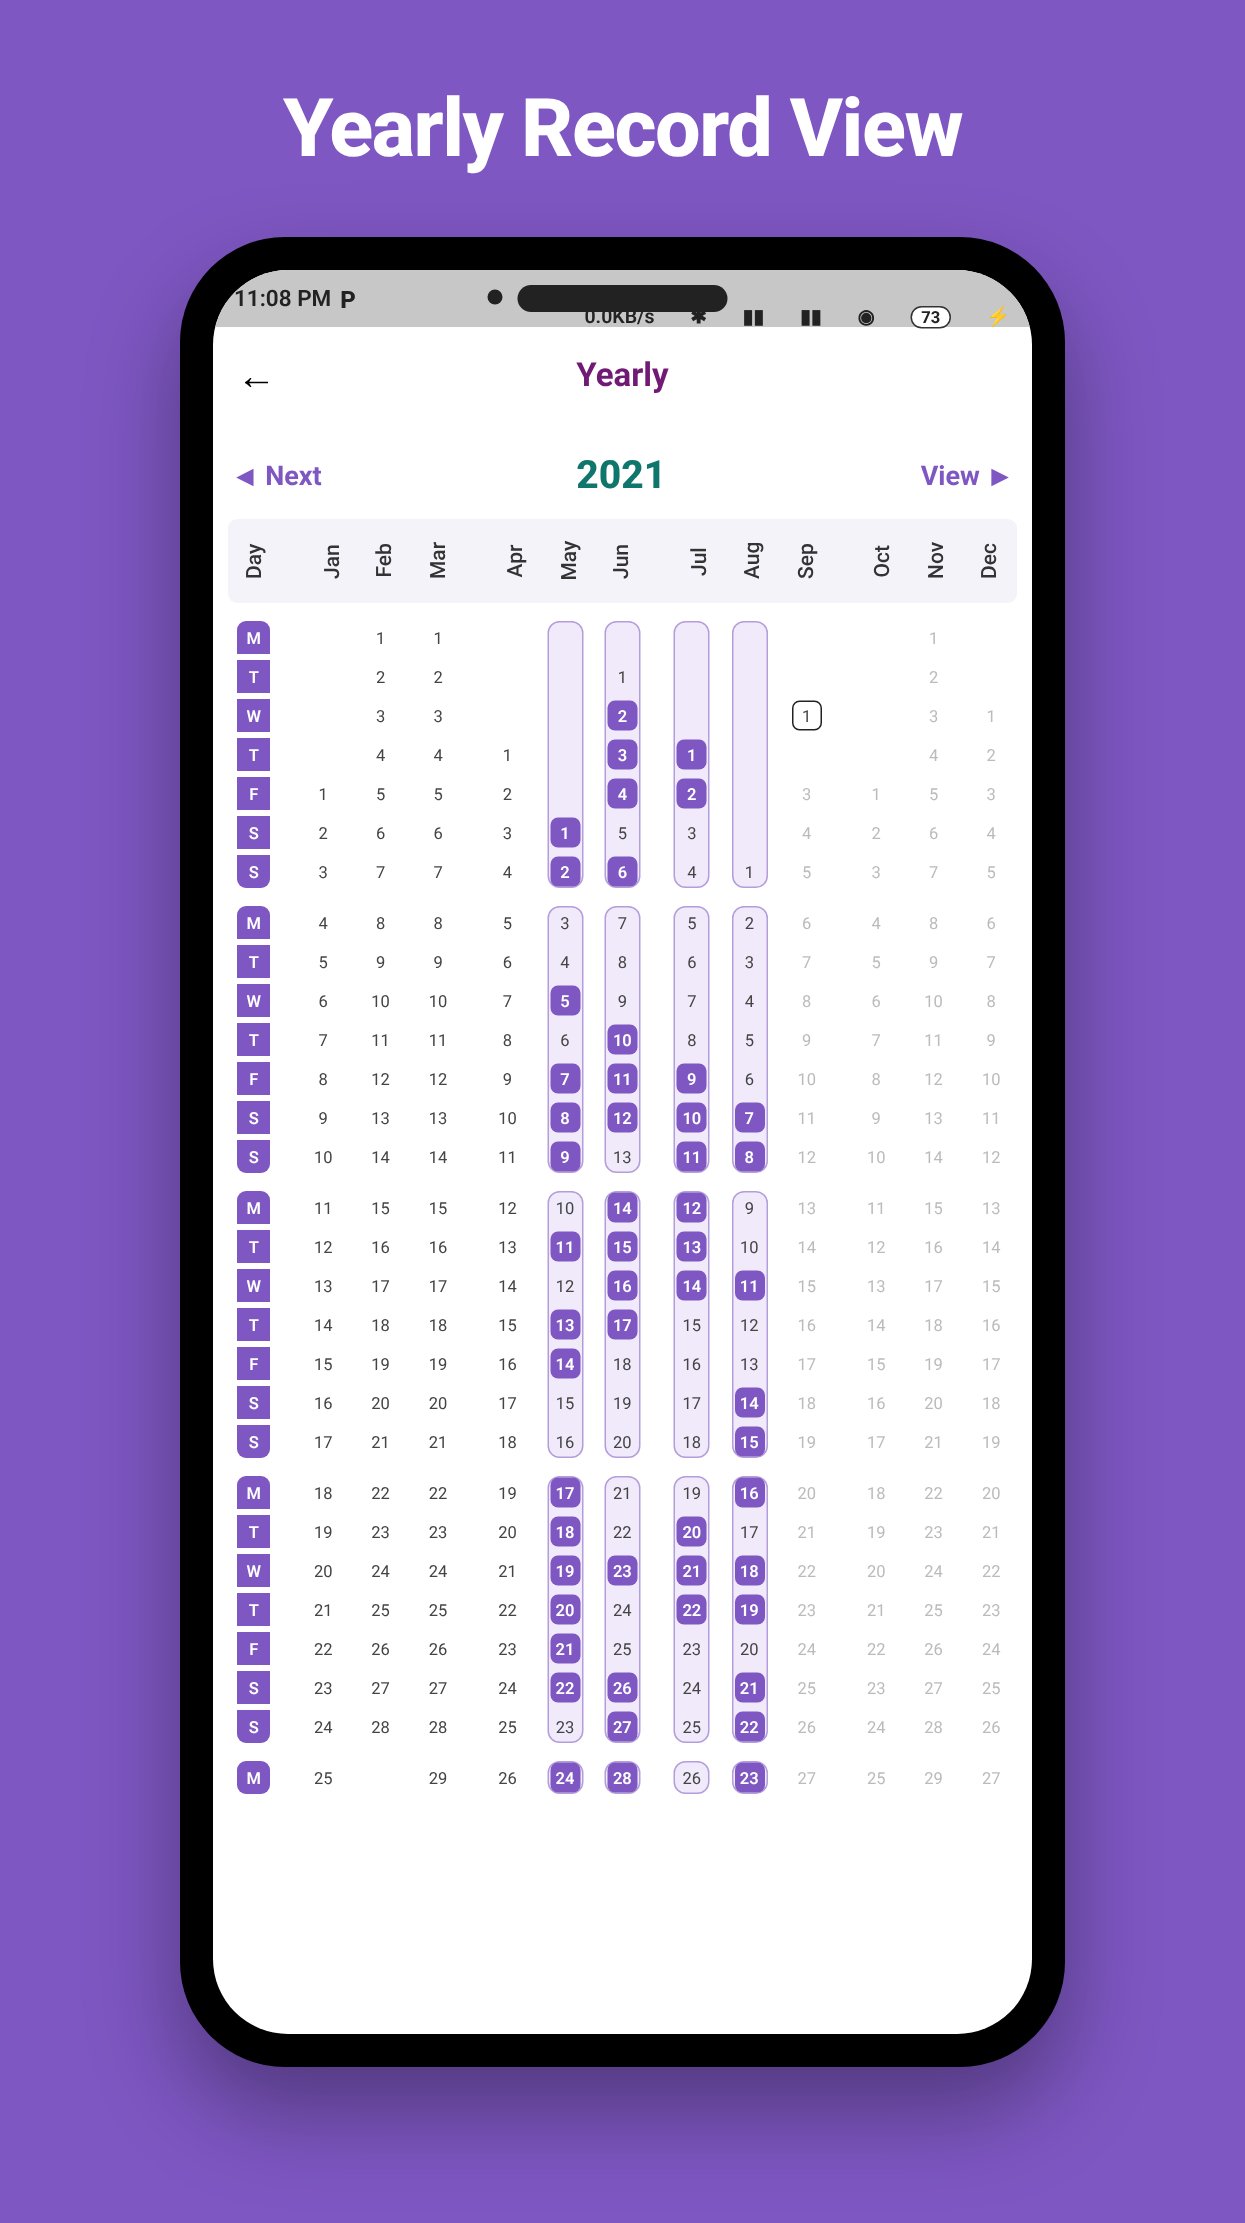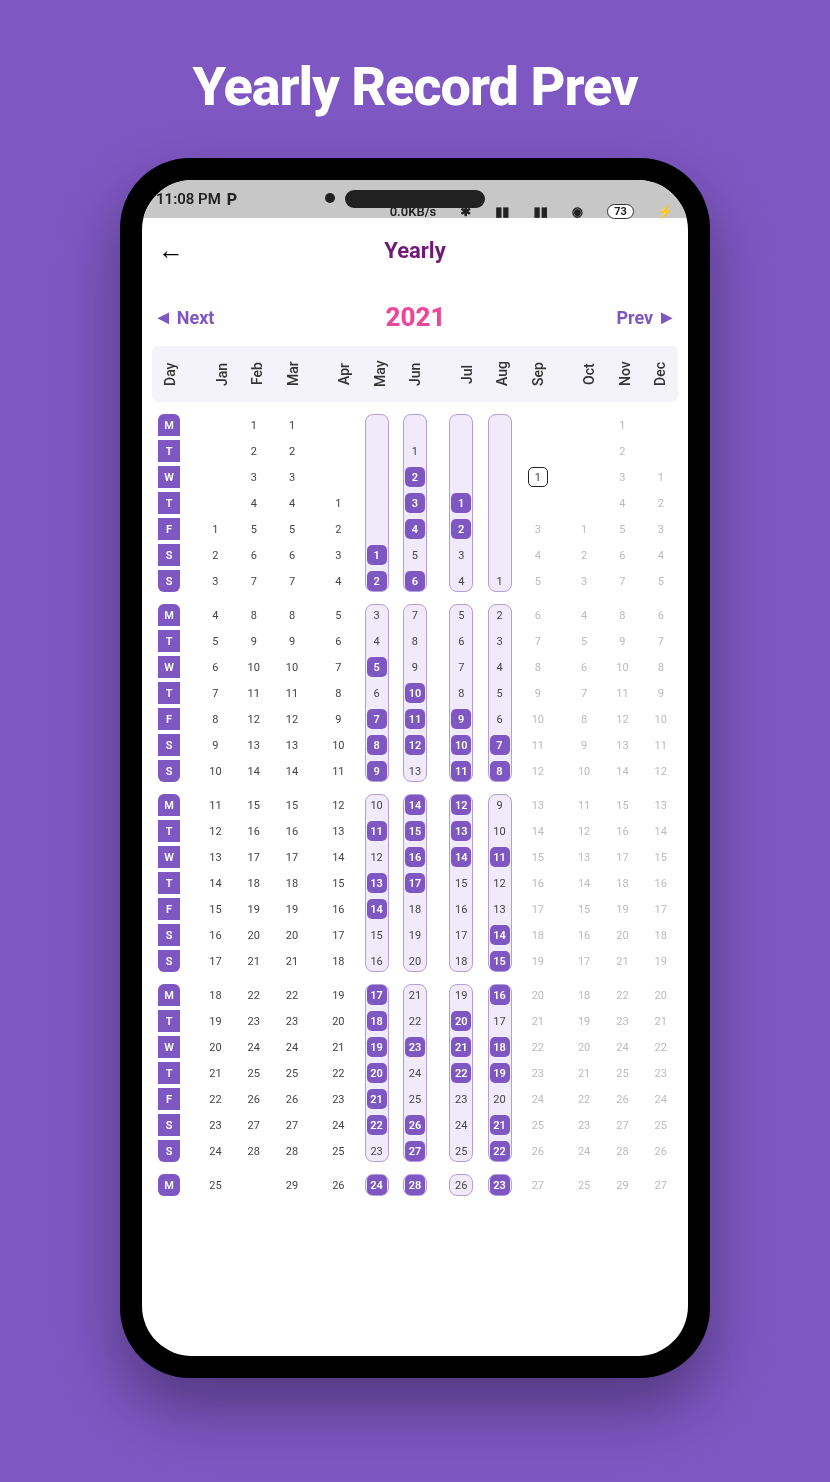--- a/index.html
+++ b/index.html
@@ -65,21 +65,21 @@
   .back-icon { font-size:26px; font-weight:600; cursor:pointer;}
   .appbar-title { position:absolute; left:50%; transform:translateX(-50%); font-size:22px; font-weight:700; color:#701a75;}
   .year-nav {
     display:flex;
     align-items:center;
     justify-content:space-between;
     padding: 20px 16px 14px 16px;
   }
   .year-nav-btn { display:flex; align-items:center; gap:8px; color:#7e57c2; font-weight:700; font-size:18px; cursor:pointer;}
   .year-nav-btn .tri { font-size:14px;}
-  .year-label { font-size:26px; font-weight:800; color:#ec4899;}
+  .year-label { font-size:26px; font-weight:800; color:#0f766e;}
   .grid-wrap { flex:1; overflow:hidden; padding: 0 8px;}
   .header-row { background:#f5f3fa; border-radius:6px; margin:0 2px 10px 2px;}
   table { border-collapse:separate; border-spacing:0; width:100%; table-layout:fixed;}
   th {
     writing-mode: vertical-rl;
     transform: rotate(180deg);
     font-size:14px;
     font-weight:500;
     color:#333;
     padding:8px 0;
@@ -133,21 +133,21 @@
     background:#f0eafa;
     border:1.5px solid #b39ddb;
     border-radius:8px;
     z-index:0;
   }
   .cell, td > span { position:relative; z-index:1;}
 </style>
 </head>
 <body>
 
-<div class="promo-title">Yearly Record Prev</div>
+<div class="promo-title">Yearly Record View</div>
 
 <div class="phone">
   <div class="notch-dot"></div>
     <div class="notch"></div>
   <div class="screen">
 
     <div class="statusbar">
       <div class="left">
         <span>11:08 PM</span>
         <span class="p-icon">P</span>
@@ -169,21 +169,21 @@
       <span class="appbar-title">Yearly</span>
     </div>
 
     <div class="year-nav">
       <div class="year-nav-btn">
         <span class="tri">◀</span>
         <span>Next</span>
       </div>
       <div class="year-label">2021</div>
       <div class="year-nav-btn">
-        <span>Prev</span>
+        <span>View</span>
         <span class="tri">▶</span>
       </div>
     </div>
 
     <div class="grid-wrap">
       <div class="header-row">
         <table>
             <thead>
               <tr id="month-header">
                 <th>Day</th>

